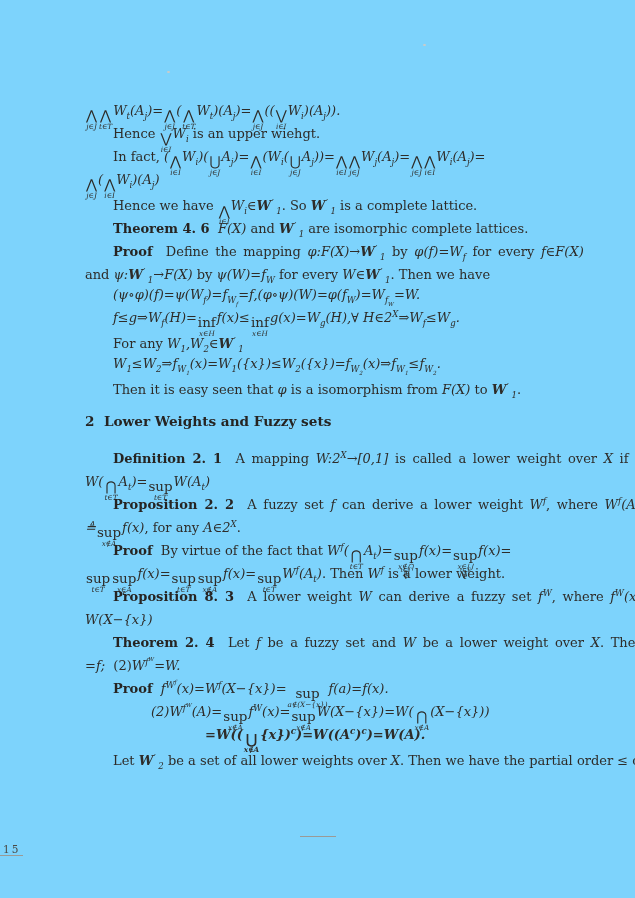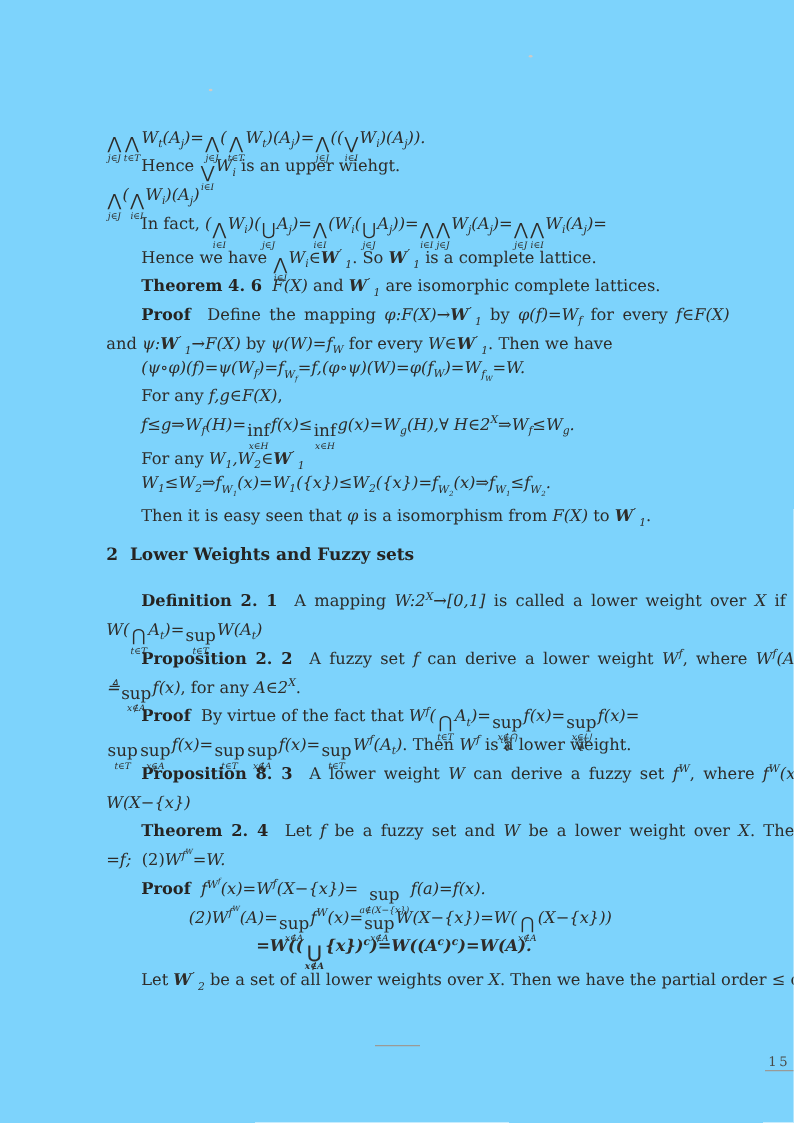--- a/index.html
+++ b/index.html
@@ -24,45 +24,44 @@
     display:inline-flex;flex-direction:column;align-items:center;
     font-size:0.56em;line-height:1;vertical-align:-0.75em;
     padding:0 1px;font-style:italic;
   }
   uo::before{content:attr(s);font-size:1.85em;line-height:0.9;font-style:normal;}
   uo sub,uo sup{font-size:0.8em;}
   
   sw{font-weight:bold;font-style:italic;letter-spacing:0.5px;}
   sw::after{content:"′";font-size:0.6em;vertical-align:0.65em;}
   sw+sub{margin-left:2px;}
-  .pagenum{position:absolute;left:0;right:0;top:836px;text-align:right;}
+  .pagenum{position:absolute;left:0;right:0;top:836px;text-align:left;}
   .pagenum::before{content:"";display:block;width:36px;height:1px;background:#9a9a96;margin:0 auto 1px;}
   .pn-inner{display:inline-block;font-size:10.5px;letter-spacing:2px;color:#4a4a46;border-bottom:1px solid #9a9a96;padding:0 3px;}
   .speck{position:absolute;width:3px;height:2px;background:#cdcbc7;border-radius:50%;}
   .speck1{left:423px;top:44px;}
   .speck2{left:167px;top:71px;}
 </style>
 </head>
 <body>
 
 <div class="page">
   <div class="speck speck1"></div>
   <div class="speck speck2"></div>
 
   <div class="text">
       <div class="ln"><m><uo s="⋀">j∈J</uo><uo s="⋀">t∈T</uo>W<sub>t</sub>(A<sub>j</sub>)=<uo s="⋀">j∈J</uo>(<uo s="⋀">t∈T</uo>W<sub>t</sub>)(A<sub>j</sub>)=<uo s="⋀">j∈J</uo>((<uo s="⋁">i∈I</uo>W<sub>i</sub>)(A<sub>j</sub>)).</m></div>
       <div class="ln ind">Hence <m><uo s="⋁">i∈I</uo>W<sub>i</sub></m> is an upper wiehgt.</div>
+      <div class="ln ind">In fact, <m>(<uo s="⋀">i∈I</uo>W<sub>i</sub>)(<uo s="⋃">j∈J</uo>A<sub>j</sub>)=<uo s="⋀">i∈I</uo>(W<sub>i</sub>(<uo s="⋃">j∈J</uo>A<sub>j</sub>))=<uo s="⋀">i∈I</uo><uo s="⋀">j∈J</uo>W<sub>j</sub>(A<sub>j</sub>)=<uo s="⋀">j∈J</uo><uo s="⋀">i∈I</uo>W<sub>i</sub>(A<sub>j</sub>)=</m></div>
       <div class="ln"><m><uo s="⋀">j∈J</uo>(<uo s="⋀">i∈I</uo>W<sub>i</sub>)(A<sub>j</sub>)</m></div>
-      <div class="ln ind">In fact, <m>(<uo s="⋀">i∈I</uo>W<sub>i</sub>)(<uo s="⋃">j∈J</uo>A<sub>j</sub>)=<uo s="⋀">i∈I</uo>(W<sub>i</sub>(<uo s="⋃">j∈J</uo>A<sub>j</sub>))=<uo s="⋀">i∈I</uo><uo s="⋀">j∈J</uo>W<sub>j</sub>(A<sub>j</sub>)=<uo s="⋀">j∈J</uo><uo s="⋀">i∈I</uo>W<sub>i</sub>(A<sub>j</sub>)=</m></div>
       <div class="ln ind">Hence we have <m><uo s="⋀">i∈I</uo>W<sub>i</sub>∈<sw>W</sw><sub>1</sub></m>. So <m><sw>W</sw><sub>1</sub></m> is a complete lattice.</div>
       <div class="ln ind"><b>Theorem 4. 6</b>&nbsp;&nbsp;<m>F(X)</m> and <m><sw>W</sw><sub>1</sub></m> are isomorphic complete lattices.</div>
       <div class="ln ind j"><b>Proof</b>&nbsp;&nbsp;Define the mapping <m>φ:F(X)→<sw>W</sw><sub>1</sub></m> by <m>φ(f)=W<sub>f</sub></m> for every <m>f∈F(X)</m></div>
       <div class="ln">and <m>ψ:<sw>W</sw><sub>1</sub>→F(X)</m> by <m>ψ(W)=f<sub>W</sub></m> for every <m>W∈<sw>W</sw><sub>1</sub></m>. Then we have</div>
       <div class="ln ind"><m>(ψ∘φ)(f)=ψ(W<sub>f</sub>)=f<sub>W<sub>f</sub></sub>=f,(φ∘ψ)(W)=φ(f<sub>W</sub>)=W<sub>f<sub>W</sub></sub>=W.</m></div>
-      <div class="ln ind">For any <m>f,g∈F(X)</m>,</div>
       <div class="ln ind"><m>f≤g⇒W<sub>f</sub>(H)=<uo s="inf">x∈H</uo>f(x)≤<uo s="inf">x∈H</uo>g(x)=W<sub>g</sub>(H),∀ H∈2<sup>X</sup>⇒W<sub>f</sub>≤W<sub>g</sub>.</m></div>
       <div class="ln ind">For any <m>W<sub>1</sub>,W<sub>2</sub>∈<sw>W</sw><sub>1</sub></m></div>
       <div class="ln ind"><m>W<sub>1</sub>≤W<sub>2</sub>⇒f<sub>W<sub>1</sub></sub>(x)=W<sub>1</sub>({x})≤W<sub>2</sub>({x})=f<sub>W<sub>2</sub></sub>(x)⇒f<sub>W<sub>1</sub></sub>≤f<sub>W<sub>2</sub></sub>.</m></div>
       <div class="ln ind">Then it is easy seen that <m>φ</m> is a isomorphism from <m>F(X)</m> to <m><sw>W</sw><sub>1</sub></m>.</div>
       <div class="ln head"><b>2&nbsp;&nbsp;Lower Weights and Fuzzy sets</b></div>
       <div class="ln ind j"><b>Definition 2. 1</b>&nbsp;&nbsp;A mapping <m>W:2<sup>X</sup>→[0,1]</m> is called a lower weight over <m>X</m> if</div>
       <div class="ln"><m>W(<uo s="⋂">t∈T</uo>A<sub>t</sub>)=<uo s="sup">t∈T</uo>W(A<sub>t</sub>)</m></div>
       <div class="ln ind j"><b>Proposition 2. 2</b>&nbsp;&nbsp;A fuzzy set <m>f</m> can derive a lower weight <m>W<sup>f</sup></m>, where <m>W<sup>f</sup>(A)</m></div>
       <div class="ln"><m>≜<uo s="sup">x∉A</uo>f(x)</m>, for any <m>A∈2<sup>X</sup></m>.</div>
       <div class="ln ind"><b>Proof</b>&nbsp;&nbsp;By virtue of the fact that <m>W<sup>f</sup>(<uo s="⋂">t∈T</uo>A<sub>t</sub>)=<uo s="sup">x∉⋂<sub>t∈T</sub>A<sub>t</sub></uo>f(x)=<uo s="sup">x∈⋃<sub>t∈T</sub>A<sub>t</sub><sup>c</sup></uo>f(x)=</m></div>

